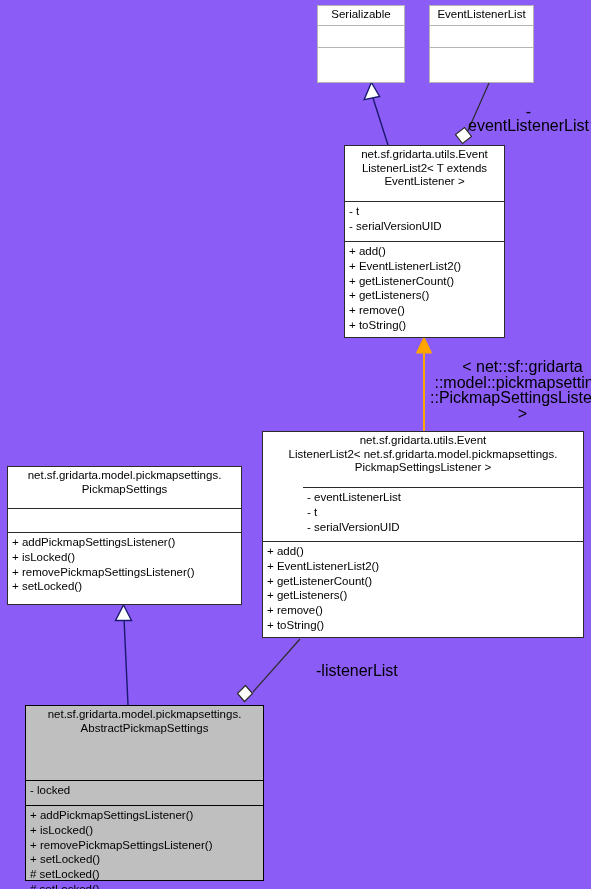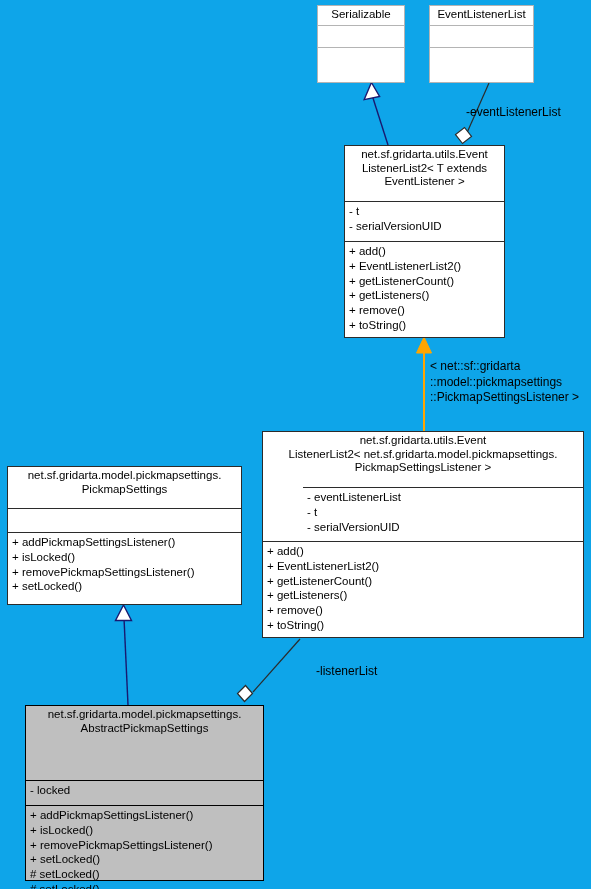--- a/index.html
+++ b/index.html
@@ -4,21 +4,21 @@
 <style>
   html, body {
     margin: 0;
     padding: 0;
     background: #ffffff;
   }
   #diagram {
     position: relative;
     width: 591px;
     height: 889px;
-    background: #0ea5e9;
+    background: #8b5cf6;
     font-family: "Liberation Sans", sans-serif;
     overflow: hidden;
   }
   svg.edges {
     position: absolute;
     left: 0;
     top: 0;
     width: 591px;
     height: 889px;
     pointer-events: none;
@@ -63,25 +63,26 @@
     color: #000000;
   }
   .member {
     white-space: pre;
   }
   .empty-compartment {
     height: 22px;
   }
   .edge-label {
     position: absolute;
-    font-size: 12px;
+    font-size: 16px;
     line-height: 14px;
     color: #000000;
     white-space: pre-line;
     z-index: 4;
+    text-align: center;
   }
   .edge-label.tmpl {
     line-height: 15.5px;
   }
 </style>
 </head>
 <body>
 
 <div id="diagram">
 

